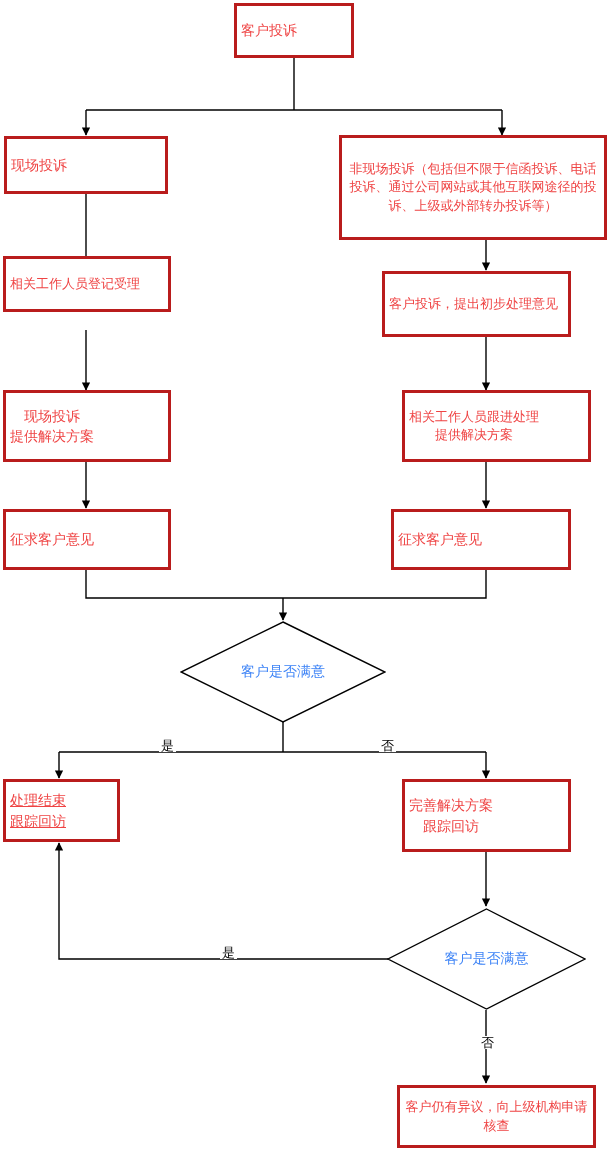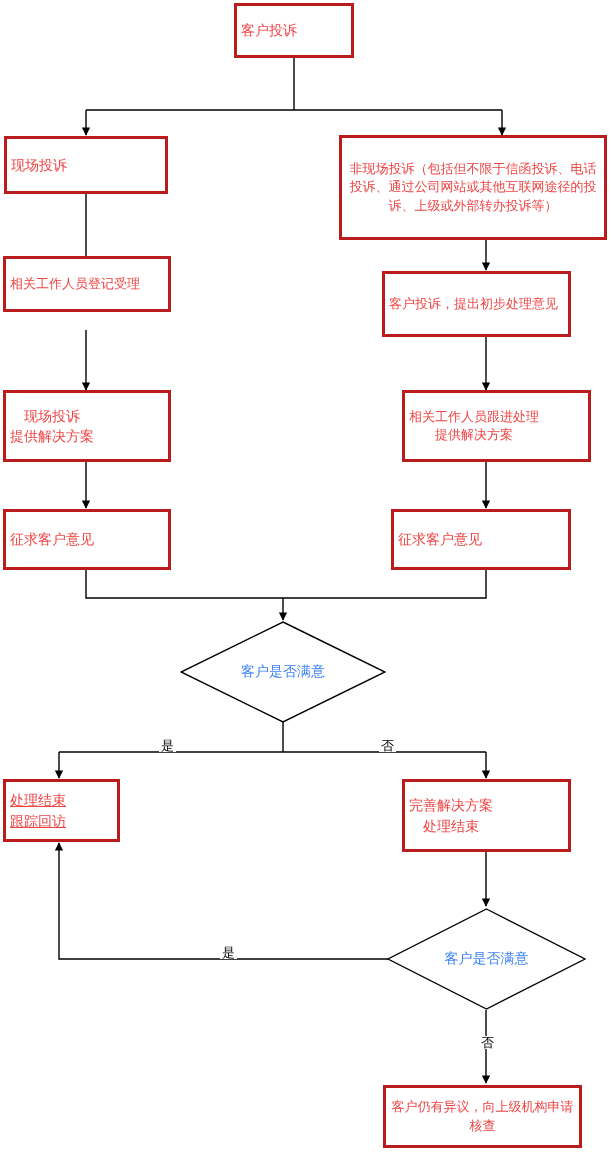--- a/index.html
+++ b/index.html
@@ -164,31 +164,31 @@
     <div class="diamond-label">客户是否满意</div>
   </div>
 
   <div class="node" style="left:3px; top:779px; width:117px; height:63px;text-decoration:underline;">
     <span>处理结束
 跟踪回访</span>
   </div>
 
   <div class="node" style="left:402px; top:779px; width:169px; height:73px;">
     <span>完善解决方案
-处理结束</span>
+跟踪回访</span>
   </div>
 
   <div class="diamond-wrap" style="left:387px; top:908px; width:199px; height:102px;">
     <svg width="199" height="102" viewBox="0 0 199 102">
       <polygon points="99.5,1 198,51 99.5,101 1,51" fill="#ffffff" stroke="#000000" stroke-width="1.4"></polygon>
     </svg>
     <div class="diamond-label">客户是否满意</div>
   </div>
 
-  <div class="node small" style="left:383px; top:1085px; width:199px; height:63px; white-space:normal;">
+  <div class="node small" style="left:397px; top:1085px; width:199px; height:63px; white-space:normal;">
     <span>客户仍有异议，向上级机构申请核查</span>
   </div>
 
   <div class="edge-label" style="left:159px; top:739px;">是</div>
   <div class="edge-label" style="left:379px; top:739px;">否</div>
   <div class="edge-label" style="left:220px; top:946px;">是</div>
   <div class="edge-label" style="left:479px; top:1036px;">否</div>
 
 </div>
 

